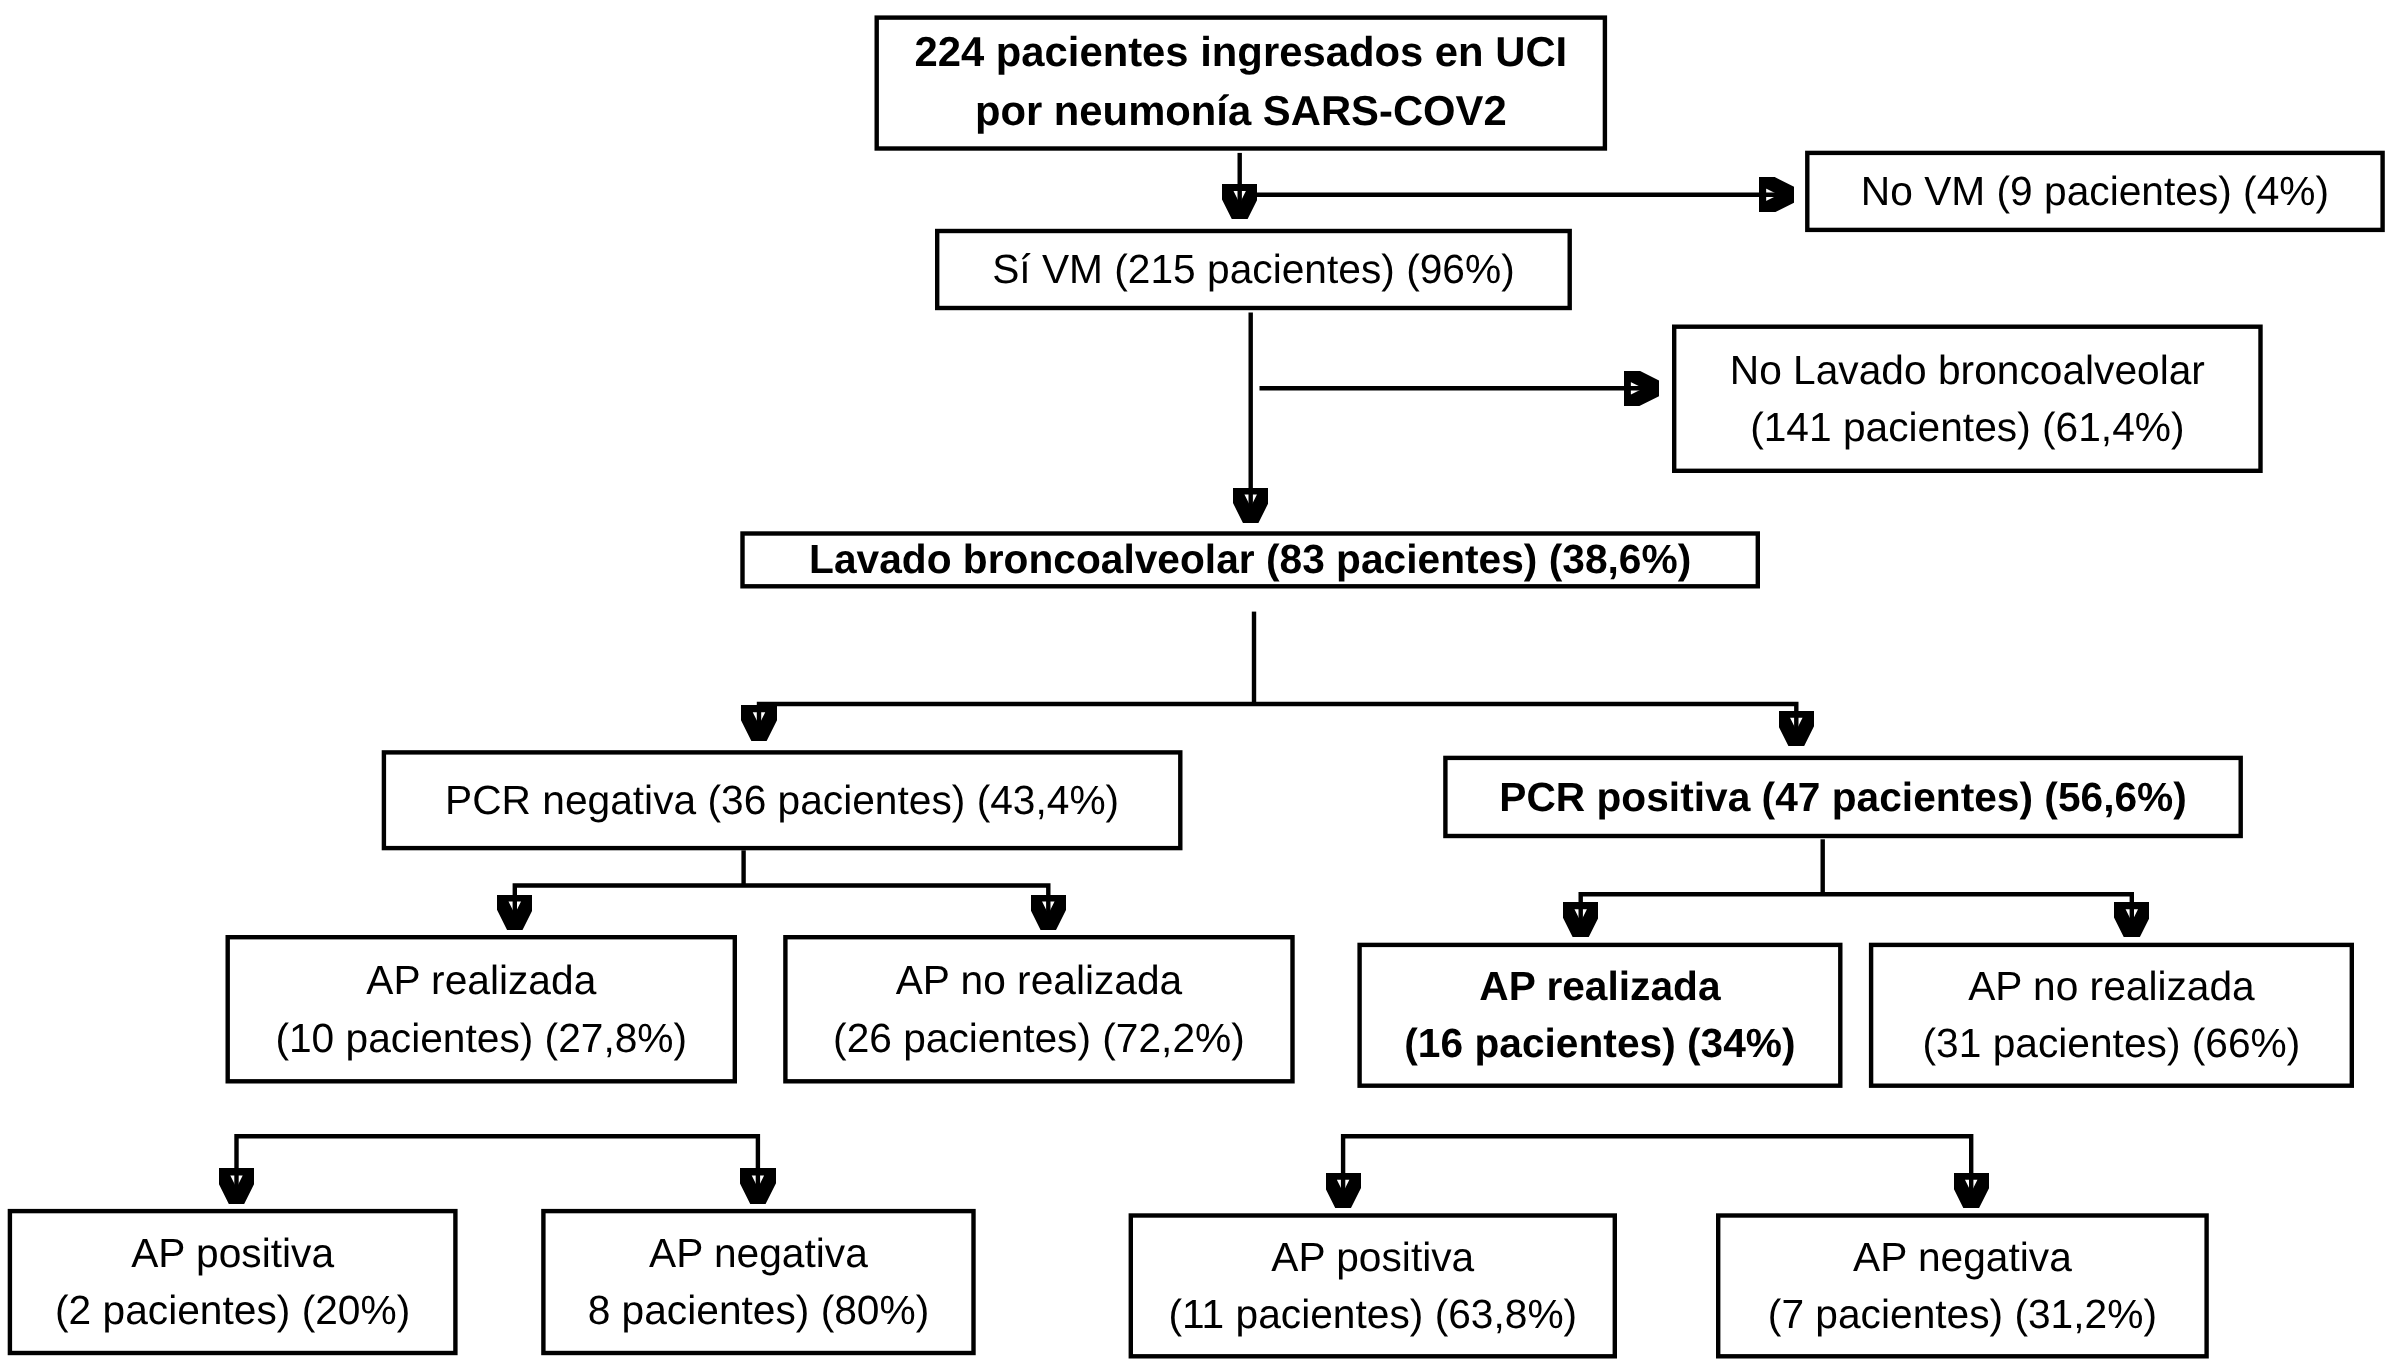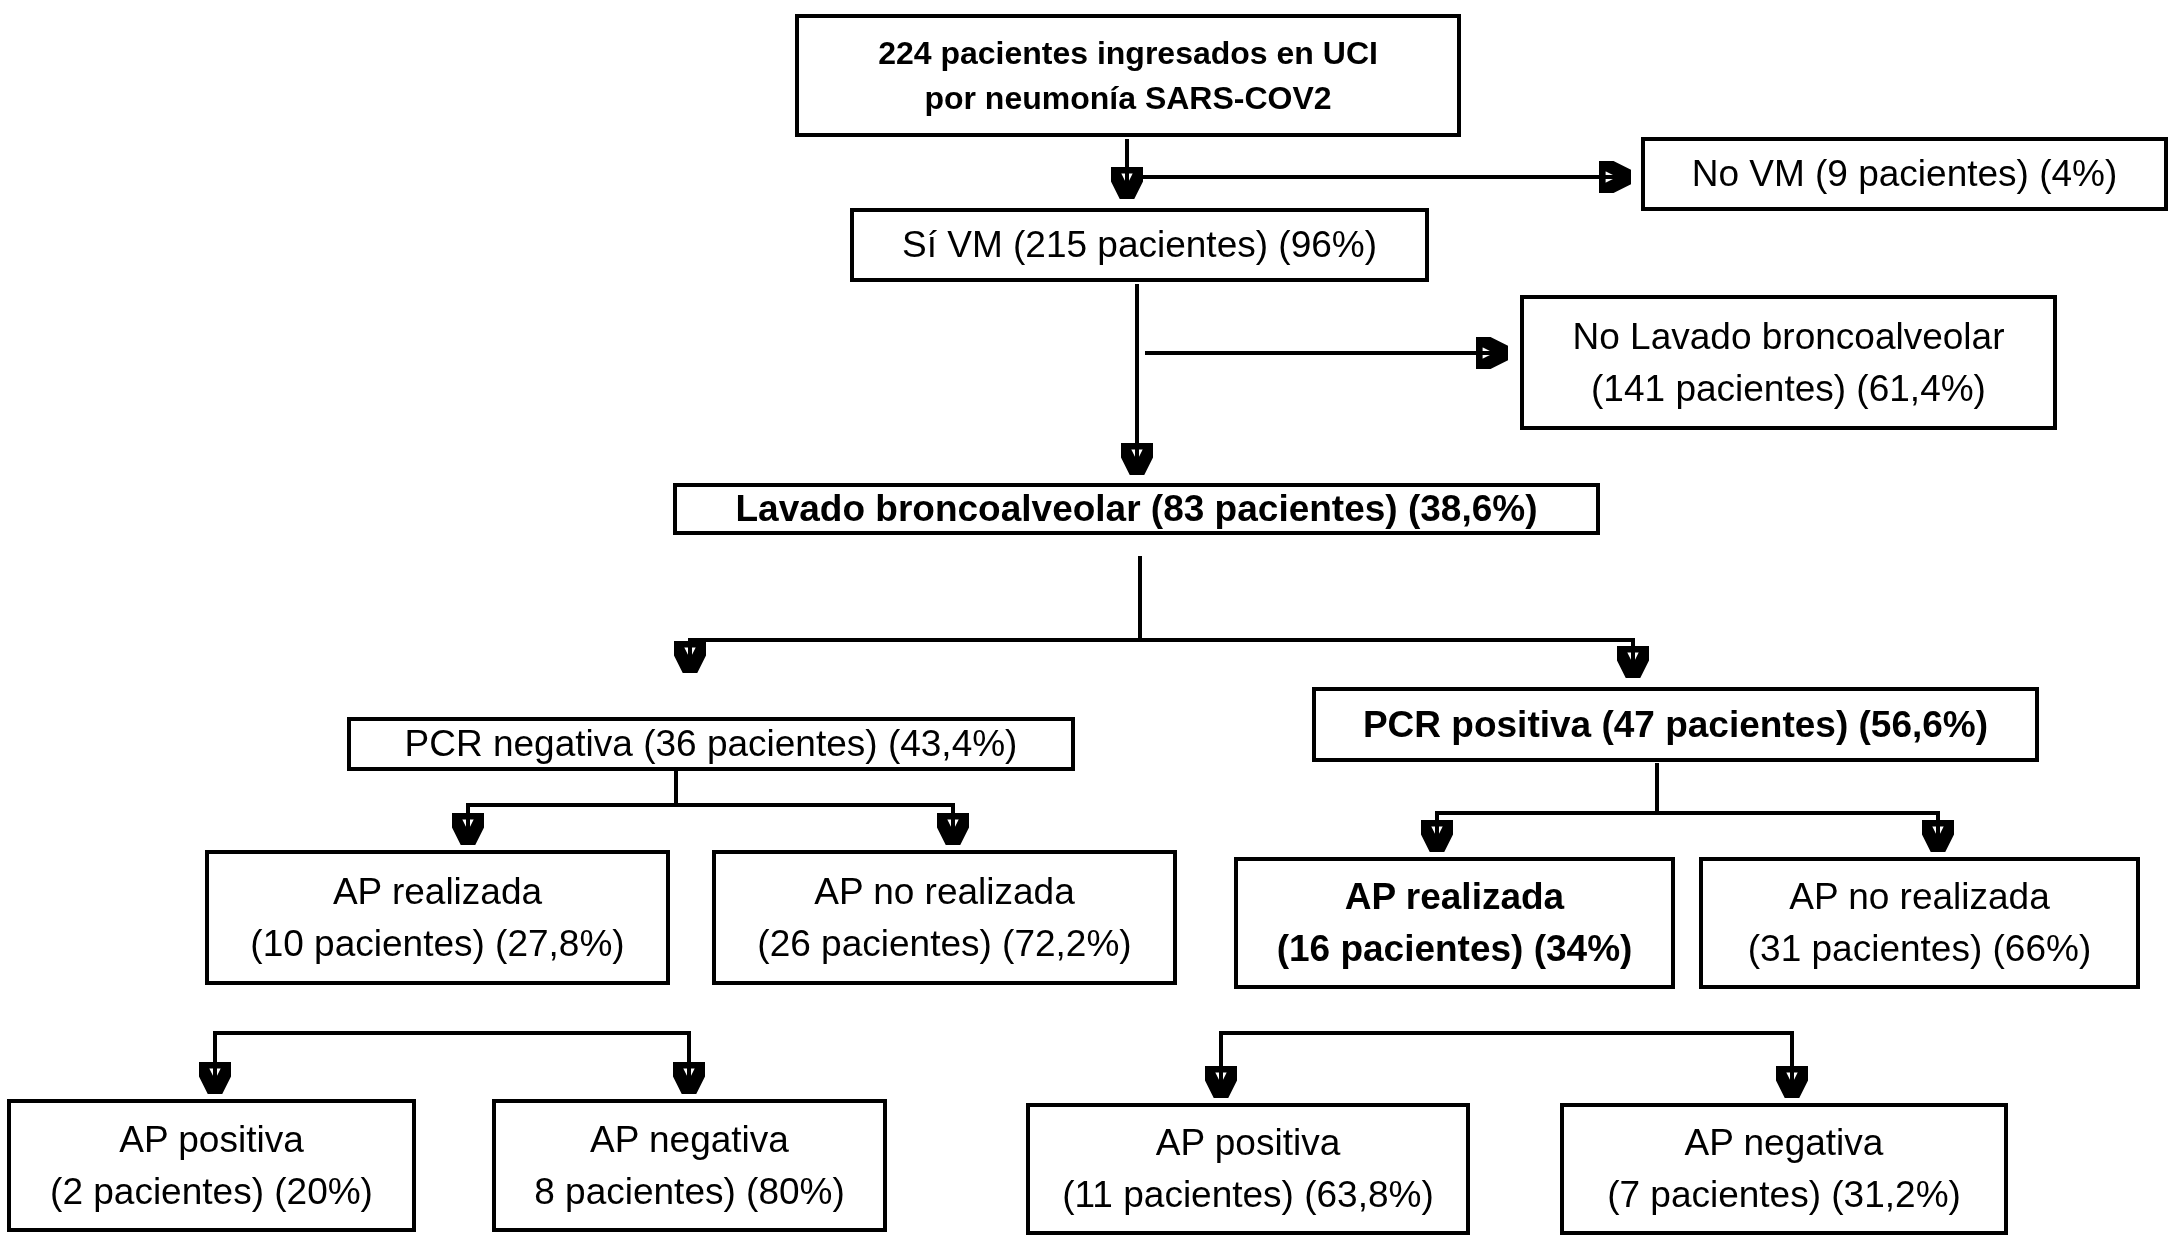--- a/index.html
+++ b/index.html
@@ -39,26 +39,26 @@
     flex-direction: column;
     justify-content: center;
     align-items: center;
     text-align: center;
     font-size: 37px;
     line-height: 1.4;
     white-space: nowrap;
   }
   .bold { font-weight: bold; }
 
-  .n-root    { left: 795px;  top: 14px;   width: 666px; height: 123px; font-size: 32px; }
+  .n-root    { left: 795px;  top: 14px;   width: 666px; height: 123px; font-size: 38px; }
   .n-no-vm   { left: 1641px; top: 137px;  width: 527px; height: 74px; }
   .n-si-vm   { left: 850px;  top: 208px;  width: 579px; height: 74px; }
   .n-no-bal  { left: 1520px; top: 295px;  width: 537px; height: 135px; }
   .n-bal     { left: 673px;  top: 483px;  width: 927px; height: 52px; justify-content: center; }
-  .n-pcr-neg { left: 347px;  top: 682px;  width: 728px; height: 54px; margin-top: 35px; }
+  .n-pcr-neg { left: 347px;  top: 682px;  width: 728px; height: 91px; }
   .n-pcr-pos { left: 1296px; top: 687px;  width: 727px; height: 75px; margin-left: 16px; }
   .n-ap-r10  { left: 205px;  top: 850px;  width: 465px; height: 135px; }
   .n-ap-nr26 { left: 712px;  top: 850px;  width: 465px; height: 135px; }
   .n-ap-r16  { left: 1234px; top: 857px;  width: 441px; height: 132px; }
   .n-ap-nr31 { left: 1699px; top: 857px;  width: 441px; height: 132px; }
   .n-ap-p2   { left: 7px;    top: 1099px; width: 409px; height: 133px; }
   .n-ap-n8   { left: 492px;  top: 1099px; width: 395px; height: 133px; }
   .n-ap-p11  { left: 1026px; top: 1103px; width: 444px; height: 132px; }
   .n-ap-n5   { left: 1560px; top: 1103px; width: 448px; height: 132px; }
 </style>

